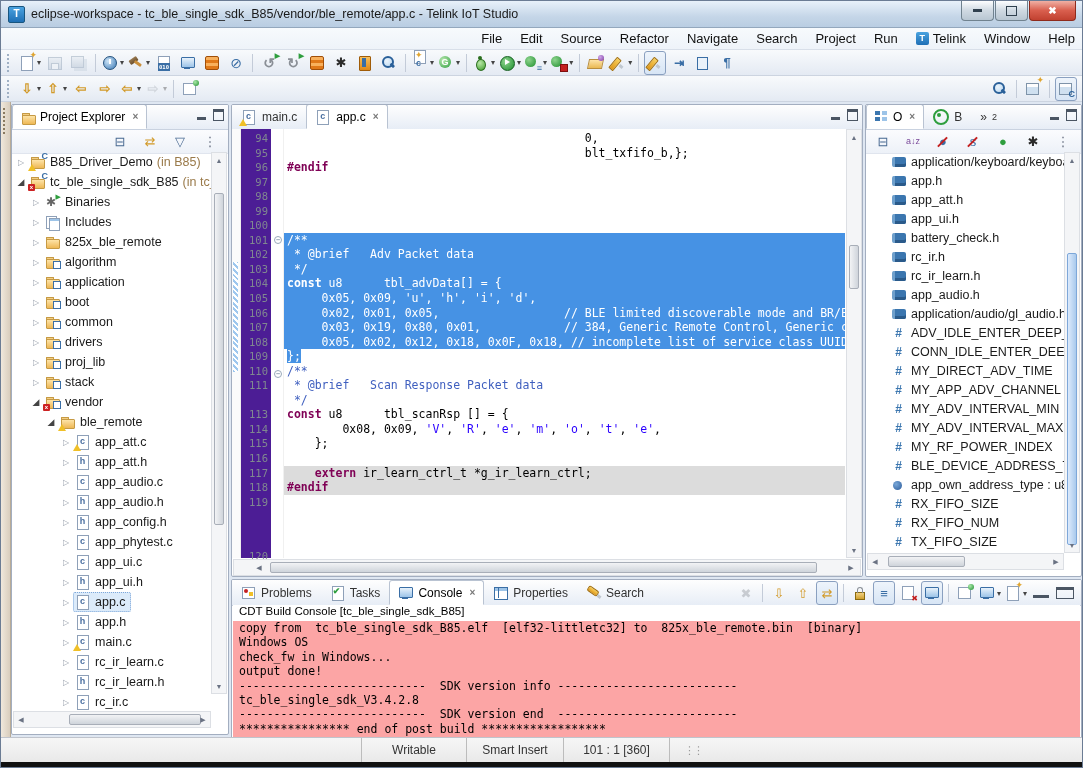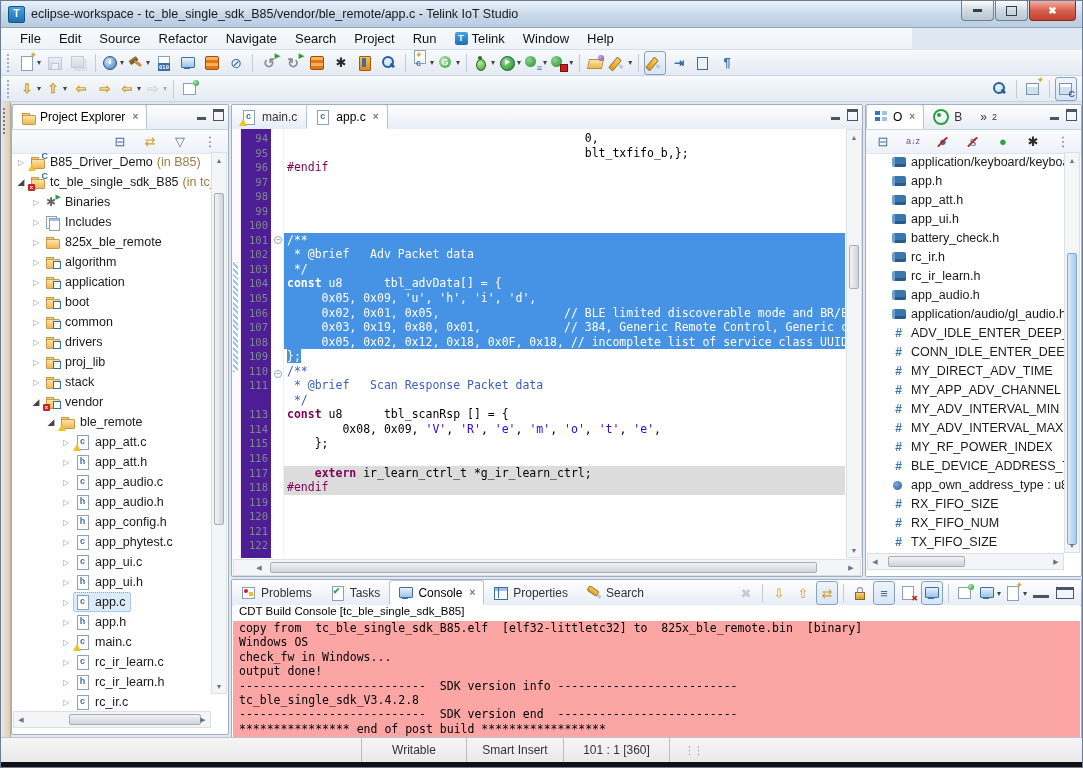--- a/index.html
+++ b/index.html
@@ -12,22 +12,22 @@
   .tlogo{width:15px;height:15px;background:linear-gradient(#4aa3e0,#1f6fb5);border:1px solid #18557f;border-radius:2px;
     color:#fff;font:bold 10px/14px "Liberation Sans",sans-serif;text-align:center;margin-right:6px;flex:none;}
   .win-controls{position:absolute;right:8px;top:0;display:flex;}
   .wbtn{width:31px;height:19px;border:1px solid #70828f;border-top:none;border-radius:0 0 4px 4px;
     background:linear-gradient(#fdfeff,#cfd9e2 50%,#b8c6d2);display:flex;align-items:center;justify-content:center;
     font-size:10px;color:#30404e;margin-left:1px;}
   .wbtn.close{width:45px;background:linear-gradient(#f0b0a4,#d95f4e 50%,#c14130);color:#fff;border-color:#8e2a1c;font-weight:bold;}
   .wg-min{width:9px;height:3px;background:#30404e;}
   .wg-rest{width:9px;height:8px;border:1.5px solid #30404e;background:transparent;}
   
-  .menubar{position:absolute;left:0;top:27px;width:911px;height:22px;background:linear-gradient(#f7fafd,#eef3f9);
-    border-bottom:1px solid #d8dfe9;display:flex;align-items:center;font-size:13px;color:#111;padding-left:10px;box-sizing:border-box;}
+  .menubar{position:absolute;left:0;top:27px;width:1083px;height:22px;background:linear-gradient(#f7fafd,#eef3f9);
+    border-bottom:1px solid #d8dfe9;display:flex;align-items:center;font-size:13px;color:#111;padding-left:10px;box-sizing:border-box;justify-content:flex-end;}
   .menu-item{padding:2px 9px;display:flex;align-items:center;gap:4px;}
   .menu-item .mt{width:13px;height:13px;background:linear-gradient(#4aa3e0,#1f6fb5);border-radius:2px;color:#fff;
     font:bold 9px/12px "Liberation Sans",sans-serif;text-align:center;}
   
   .toolbar{position:absolute;left:0;width:1083px;height:26px;display:flex;align-items:center;
     background:linear-gradient(#f8fafc,#e4eaf3);border-bottom:1px solid #ccd4e0;padding-left:3px;box-sizing:border-box;}
   .tb1{top:49px;} .tb2{top:75px;}
   .grip{width:5px;height:18px;margin:0 3px;border-left:2px dotted #9fb0c4;}
   .tbi{height:22px;min-width:20px;display:flex;align-items:center;justify-content:center;margin:0 1px;border-radius:3px;
     border:1px solid transparent;position:relative;}
@@ -136,21 +136,21 @@
   .ed-ruler{position:absolute;left:0;top:0;bottom:0;width:8px;background:#fbfbfb;border-right:1px solid #eee;}
   .range-ind{position:absolute;left:1px;width:5px;background:repeating-linear-gradient(45deg,#9ec7ee 0 2px,#fff 2px 4px);}
   .ed-gutter{position:absolute;left:9px;top:0;bottom:0;width:30px;background:#4c1d95;color:#808890;
      font:10.5px/14.55px "DejaVu Sans Mono",monospace;text-align:right;padding-top:2px;}
   .ed-fold{position:absolute;left:41px;top:0;bottom:0;width:10px;background:#fff;border-right:1px solid #f0f0f0;padding-top:2px;}
   .foldc{width:8px;height:8px;border:1px solid #9aaabb;border-radius:50%;color:#56708a;font:7px/7px "DejaVu Sans Mono",monospace;
      text-align:center;margin:3.2px auto 0;box-sizing:border-box;}
   .ed-code{position:absolute;left:52px;top:0;right:17px;bottom:0;overflow:hidden;padding-top:2px;background:#fff;}
   .cl{white-space:pre;font:11.5px/14.55px "DejaVu Sans Mono",monospace;color:#000;height:14.55px;padding-left:3px;}
   .cl .kw{color:#7f0055;font-weight:bold;}
-  .cl .dir{color:#7f0055;font-weight:normal;}
+  .cl .dir{color:#7f0055;font-weight:bold;}
   .cl .doc{color:#3f5fbf;}
   .cl .com{color:#3f7f5f;}
   .cl .str{color:#2a00ff;}
   .cl.lsel{background:#4692e4;}
   .cl.lsel span{color:#fff !important;}
   .cl.lgray{background:#dcdcdc;}
   .cl .selspan{background:#4692e4;color:#fff !important;}
   
   .olist{position:absolute;left:0;right:16px;top:47px;bottom:23px;overflow:hidden;font-size:12.5px;color:#1a1a1a;}
   .orow{height:19px;display:flex;align-items:center;gap:5px;padding-left:24px;white-space:nowrap;}
@@ -769,21 +769,21 @@
         <div style="padding-right: 3px;">110</div>
         <div style="padding-right: 3px;">111</div>
         <div style="padding-right: 3px; margin-left: 45px;">112</div>
         <div style="padding-right: 3px;">113</div>
         <div style="padding-right: 3px;">114</div>
         <div style="padding-right: 3px;">115</div>
         <div style="padding-right: 3px;">116</div>
         <div style="padding-right: 3px;">117</div>
         <div style="padding-right: 3px;">118</div>
         <div style="padding-right: 3px;">119</div>
-        <div style="padding-right: 3px;">120</div>
+        <div style="padding-right: 3px; margin-top: 40px;">120</div>
         <div style="padding-right: 3px;">121</div>
         <div style="padding-right: 3px;">122</div>
       </div>
     <div class="ed-fold">
         <div style="height: 14.55px;"></div>
         <div style="height: 14.55px;"></div>
         <div style="height: 14.55px;"></div>
         <div style="height: 14.55px;"></div>
         <div style="height: 14.55px;"></div>
         <div style="height: 14.55px;"></div>

